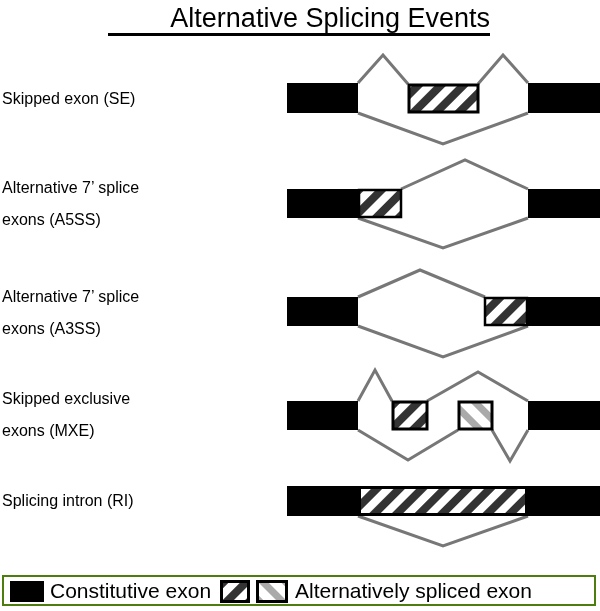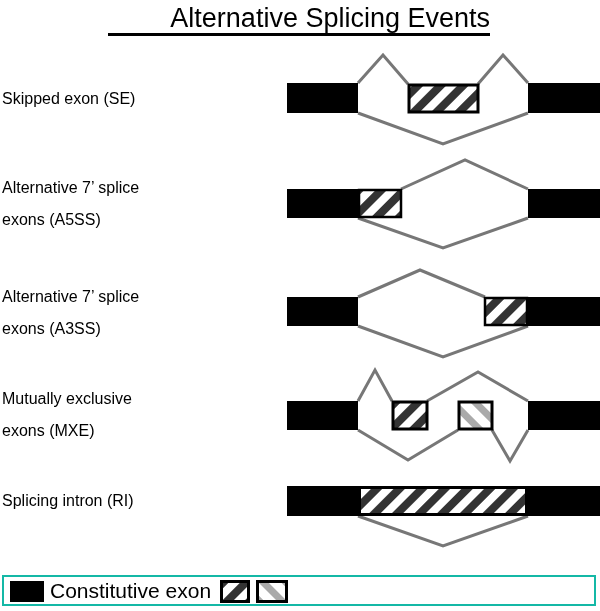--- a/index.html
+++ b/index.html
@@ -4,37 +4,37 @@
 <style>
   html, body { margin: 0; padding: 0; background: #ffffff; }
   body { width: 600px; height: 611px; position: relative; overflow: hidden;
          font-family: "Liberation Sans", sans-serif; color: #000; }
   .title { position: absolute; left: 110px; top: 2px; width: 380px; text-align: right;
            font-size: 27px; line-height: 32px; }
   .title-rule { position: absolute; left: 108px; top: 33px; width: 382px; height: 3px; background: #000; }
   .label { position: absolute; left: 2px; font-size: 16px; line-height: 29px; white-space: nowrap; }
   svg.diagram { position: absolute; left: 0; top: 0; }
   .legend { position: absolute; left: 2px; top: 575px; width: 594px; height: 31px;
-            border: 2px solid #14b8a6; box-sizing: border-box; background: #fff; }
+            border: 2px solid #4d7c0f; box-sizing: border-box; background: #fff; }
   .legend .swatch-black { position: absolute; left: 6px; top: 4px; width: 34px; height: 21px; background: #000; }
   .legend .lbl { position: absolute; top: 1px; font-size: 21px; line-height: 26px; white-space: nowrap; }
   .legend svg { position: absolute; top: 3px; }
 </style>
 </head>
 <body>
 
 <div class="title">Alternative Splicing Events</div>
 <div class="title-rule"></div>
 
 <div class="label" style="top:84px">Skipped exon (SE)</div>
 <div class="label" style="top:173px">Alternative 7’ splice</div>
 <div class="label" style="top:205px">exons (A5SS)</div>
 <div class="label" style="top:282px">Alternative 7’ splice</div>
 <div class="label" style="top:314px">exons (A3SS)</div>
-<div class="label" style="top:384px">Mutually exclusive</div>
+<div class="label" style="top:384px">Skipped exclusive</div>
 <div class="label" style="top:416px">exons (MXE)</div>
 <div class="label" style="top:486px">Splicing intron (RI)</div>
 
 <svg class="diagram" width="600" height="575" viewBox="0 0 600 575">
   <defs>
     <pattern id="hatchDark" patternUnits="userSpaceOnUse" width="16" height="16" patternTransform="rotate(45)">
       <rect width="16" height="16" fill="#ffffff"></rect>
       <rect x="0" y="0" width="8" height="16" fill="#333333"></rect>
     </pattern>
     <pattern id="hatchLight" patternUnits="userSpaceOnUse" width="16" height="16" patternTransform="rotate(-45)">
@@ -88,13 +88,14 @@
 
 <div class="legend">
   <div class="swatch-black"></div>
   <div class="lbl" style="left:46px">Constitutive exon</div>
   <svg style="left:216px" width="30" height="23">
     <rect x="1.5" y="1.5" width="27" height="20" fill="url(#hatchDark)" stroke="#000" stroke-width="3"></rect>
   </svg>
   <svg style="left:252px" width="32" height="23">
     <rect x="1.5" y="1.5" width="29" height="20" fill="url(#hatchLight)" stroke="#000" stroke-width="3"></rect>
   </svg>
+  <div class="lbl" style="left:291px">Alternatively spliced exon</div>
 </div>
 
 </body></html>

